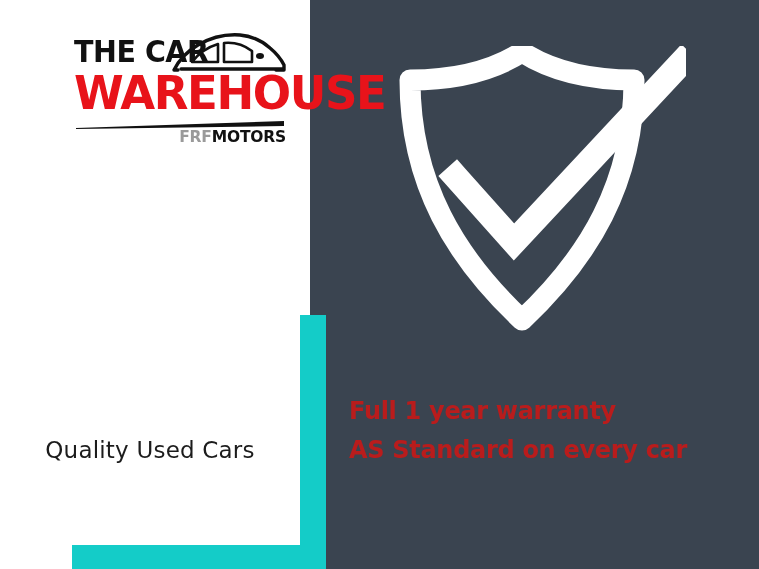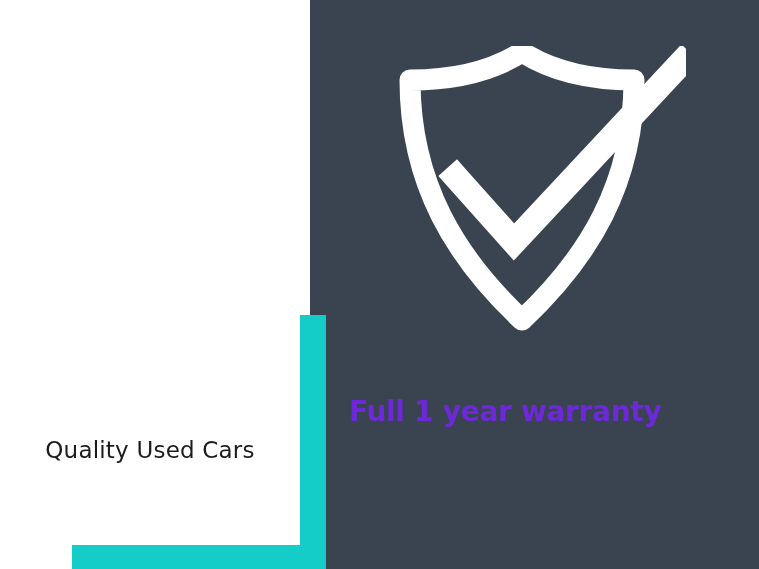--- a/index.html
+++ b/index.html
@@ -130,39 +130,61 @@
     top: 46px;
     width: 290px;
     height: 286px;
   }
 
   
   .warranty {
     position: absolute;
     left: 349px;
     top: 392px;
-    color: #6d28d9;
-    font-family: "DejaVu Sans", sans-serif;
-    font-weight: bold;
-    font-size: 28px;
+    color: #b91c1c;
+    font-family: "DejaVu Sans", sans-serif;
+    font-weight: bold;
+    font-size: 24px;
     line-height: 39px;
     letter-spacing: -0.3px;
   }
   .warranty div { white-space: nowrap; }
 </style>
 </head>
 <body>
 
 <div class="stage">
 
   <div class="dark-panel"></div>
 
   <div class="teal-vert"></div>
   <div class="teal-horz"></div>
 
+  <div class="logo">
+
+    <div class="logo-line1">THE CAR</div>
+
+    <svg class="logo-car" viewBox="0 0 114 46">
+      <path d="M6 38 L2 38 C6 30 14 20 26 13 C38 6 54 2 68 3 C80 4 90 9 98 16 C104 21 109 27 112 33 L112 38 L104 38" fill="none" stroke="#111111" stroke-width="3.4" stroke-linecap="round" stroke-linejoin="round"></path>
+      <path d="M9 37 L111 37" fill="none" stroke="#111111" stroke-width="3.4" stroke-linecap="round"></path>
+      <path d="M20 30 C27 21 36 15 46 12 L46 30 Z" fill="none" stroke="#111111" stroke-width="2.6" stroke-linejoin="round"></path>
+      <path d="M52 11 C62 10 72 13 80 19 L80 30 L52 30 Z" fill="none" stroke="#111111" stroke-width="2.6" stroke-linejoin="round"></path>
+      <ellipse cx="88" cy="24" rx="4" ry="3" fill="#111111"></ellipse>
+    </svg>
+
+    <div class="logo-line2">WAREHOUSE</div>
+
+    <svg class="logo-rule" viewBox="0 0 208 9" preserveAspectRatio="none">
+      <polygon points="0,8 208,1 208,6 0,9" fill="#111111"></polygon>
+    </svg>
+
+    <div class="logo-line3">
+      <span class="frf">FRF</span><span class="motors">MOTORS</span>
+    </div>
+  </div>
 
   <div class="tagline">
     <div>Quality Used Cars</div>
   </div>
 
   <div class="shield-wrap">
     <svg viewBox="0 0 290 286" width="290" height="286">
       <defs>
         <clipPath id="clipTick">
           <path d="M12 32 L12 36 C12 140 60 215 124 276 L128 280 L132 276
@@ -175,15 +197,16 @@
       <path d="M14 34 C62 34 98 24 126 6 C154 24 190 34 238 34
                C238 138 192 212 126 274
                C60 212 14 138 14 34 Z" fill="none" stroke="#ffffff" stroke-width="21" stroke-linejoin="round" stroke-linecap="round"></path>
 
       <path d="M60 131 L118 196 L286 16" fill="none" stroke="#ffffff" stroke-width="25" stroke-linecap="square" stroke-linejoin="miter"></path>
     </svg>
   </div>
 
   <div class="warranty">
     <div>Full 1 year warranty</div>
+    <div>AS Standard on every car</div>
   </div>
 
 </div>
 
 </body></html>

